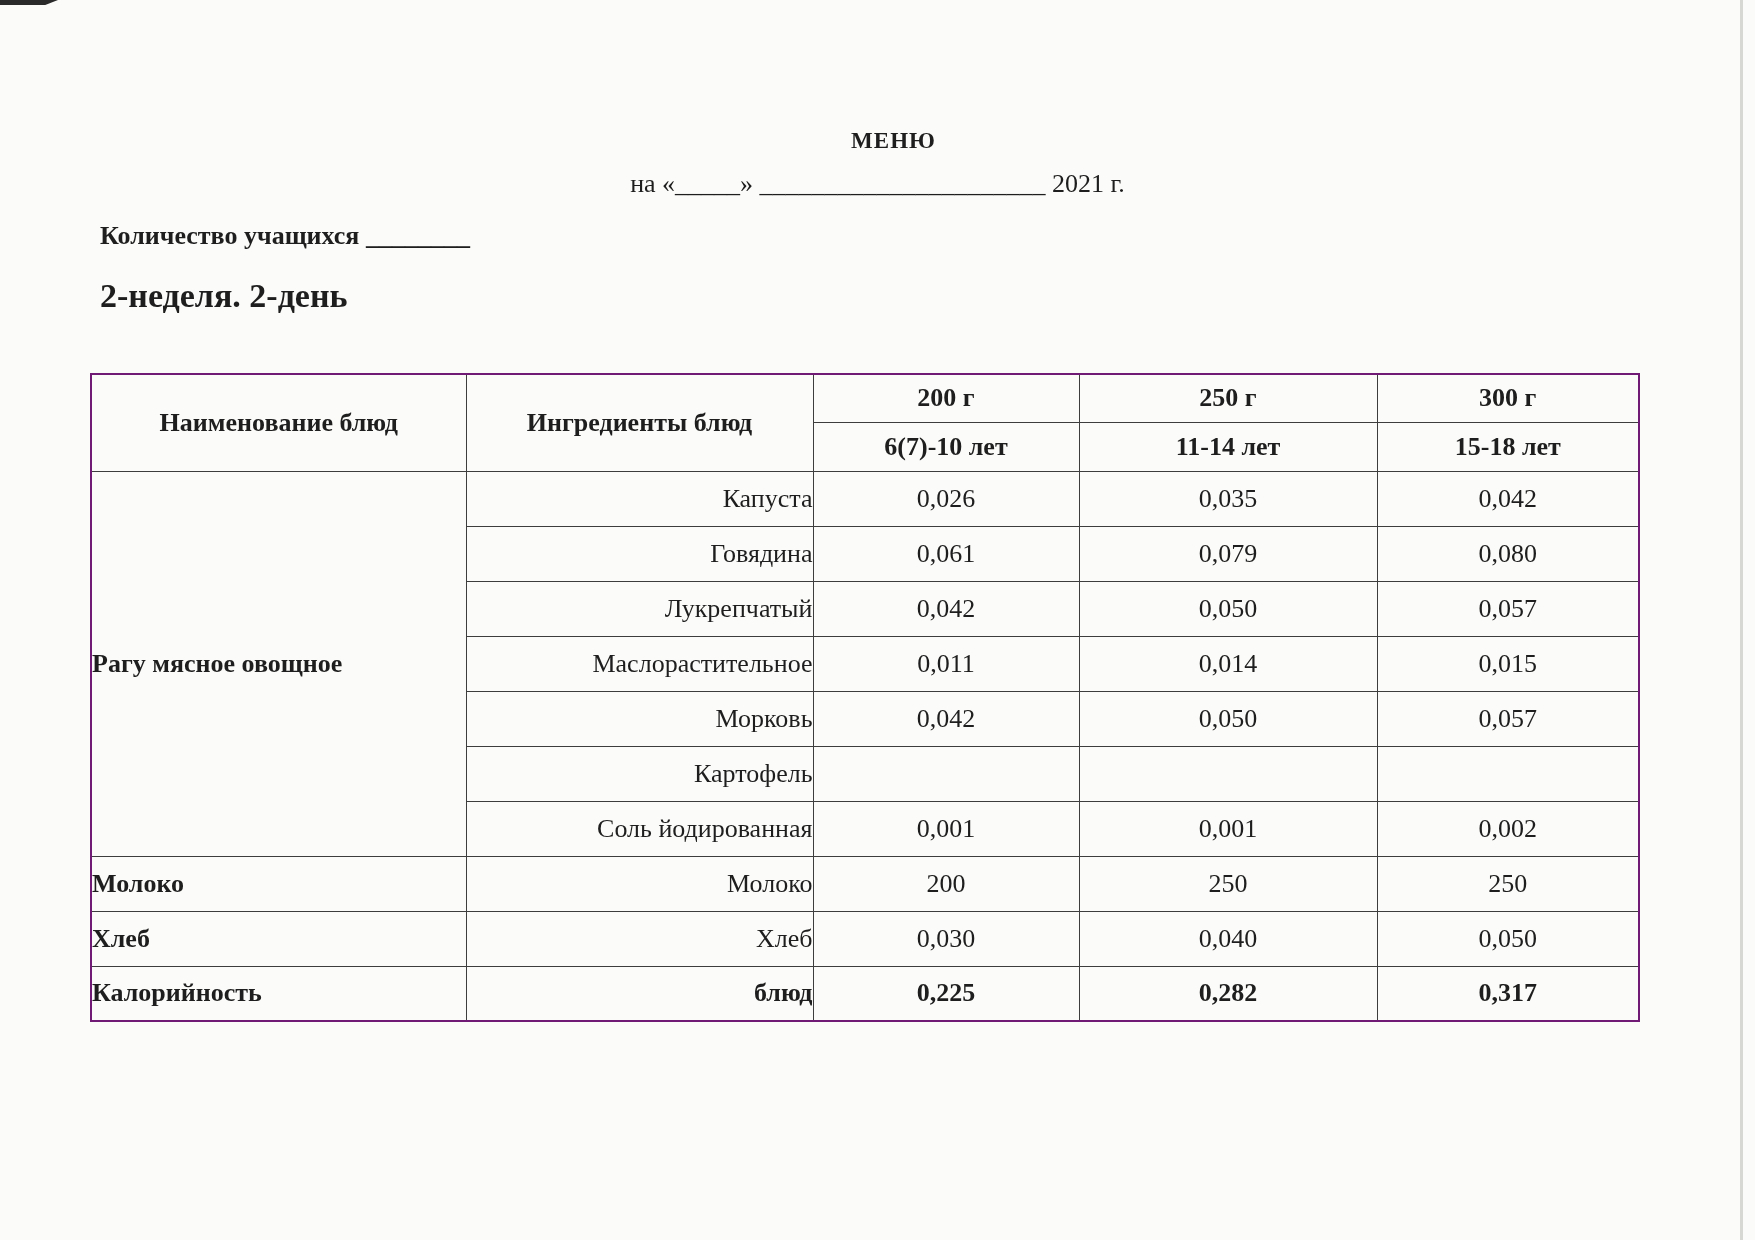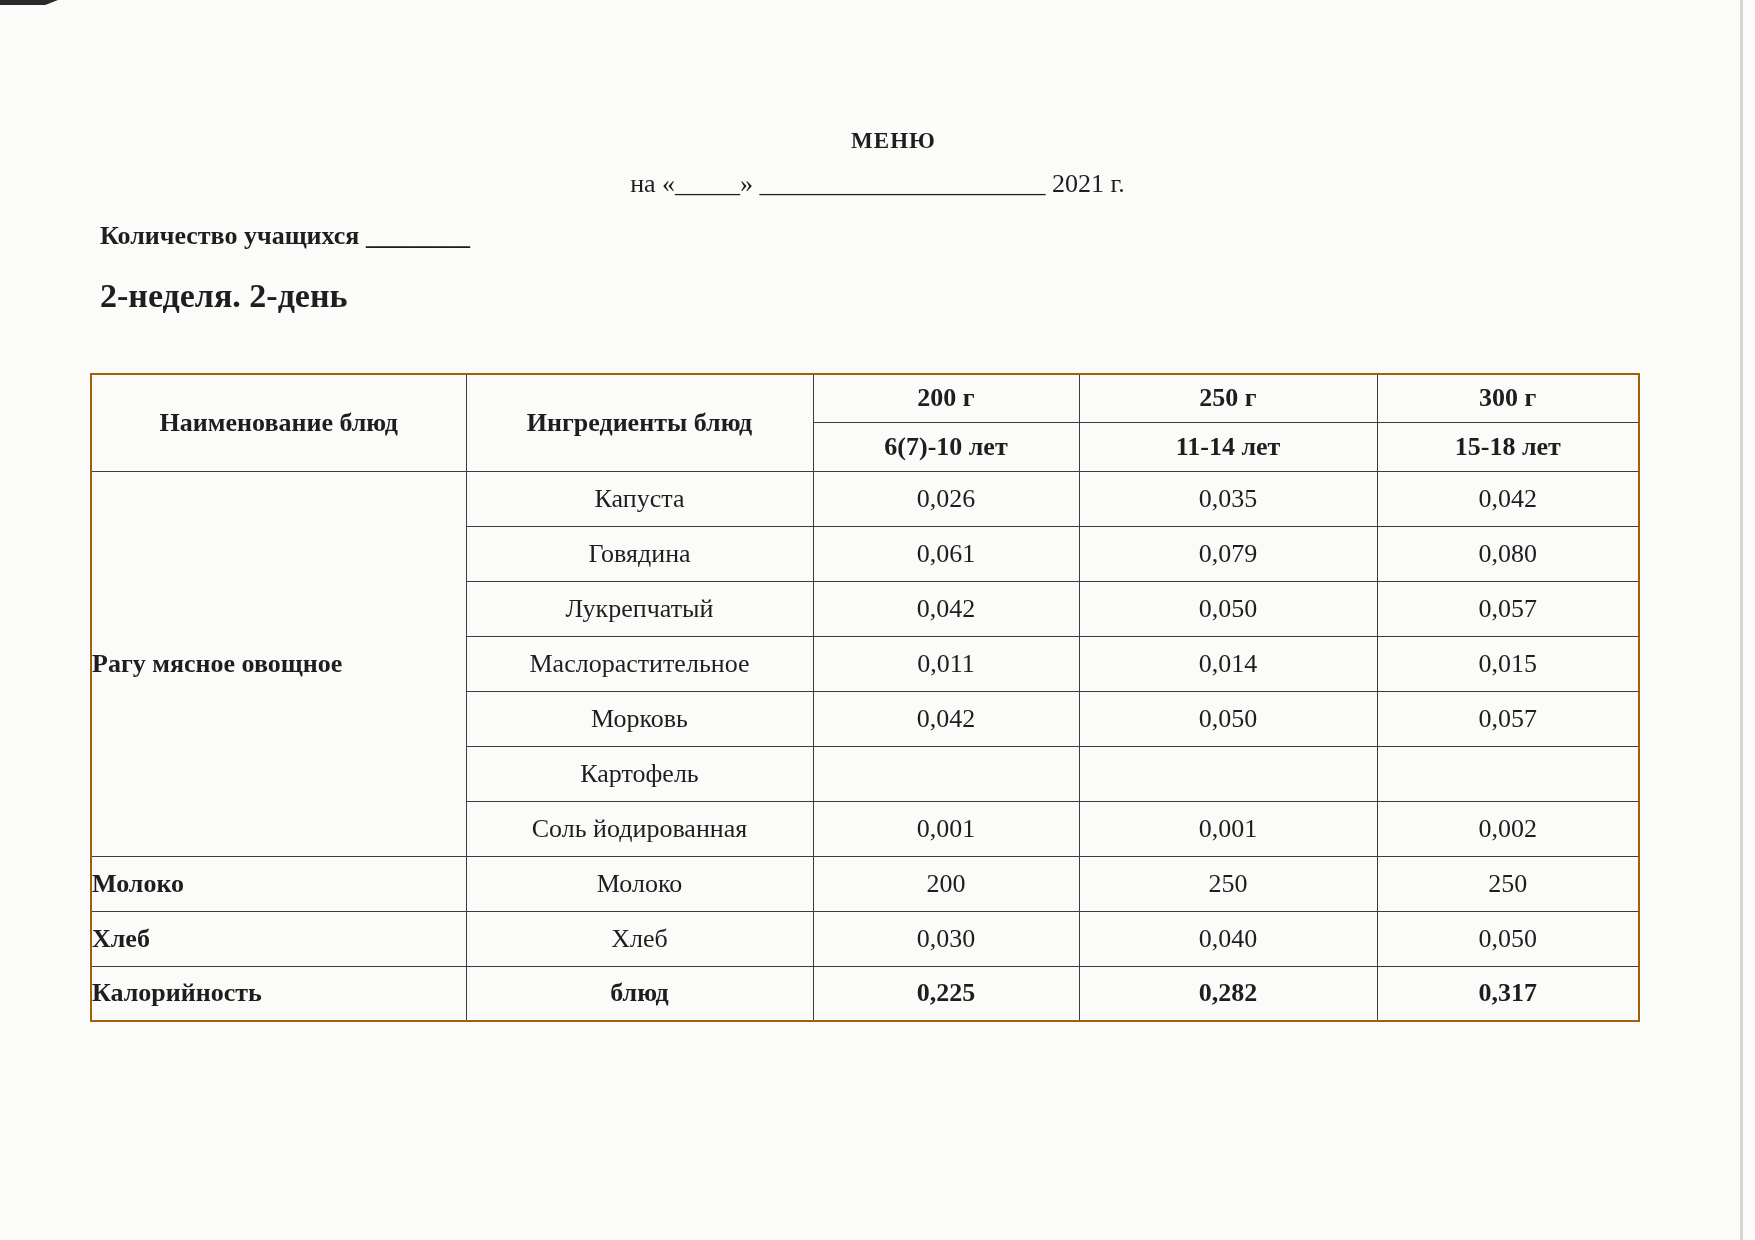--- a/index.html
+++ b/index.html
@@ -78,36 +78,36 @@
     color: #1e1e1e;
   }
   table.menu th,
   table.menu td {
     border: 1px solid #3d3d3d;
     vertical-align: middle;
     padding: 0;
     overflow: hidden;
   }
   table.menu {
-    border: 2px solid #a16207;
+    border: 2px solid #701a75;
   }
   table.menu th {
     font-weight: bold;
     text-align: center;
   }
   tr.hdr-row-1 { height: 48px; }
   tr.hdr-row-2 { height: 49px; }
   tbody tr { height: 55px; }
   td.dish-cell {
     text-align: left;
     padding-left: 13px;
     font-weight: bold;
   }
   td.ing-cell {
-    text-align: center;
+    text-align: right;
     padding-left: 13px;
   }
   td.num-cell {
     text-align: center;
   }
   tr.total-row td {
     font-weight: bold;
   }
 </style>
 </head>

